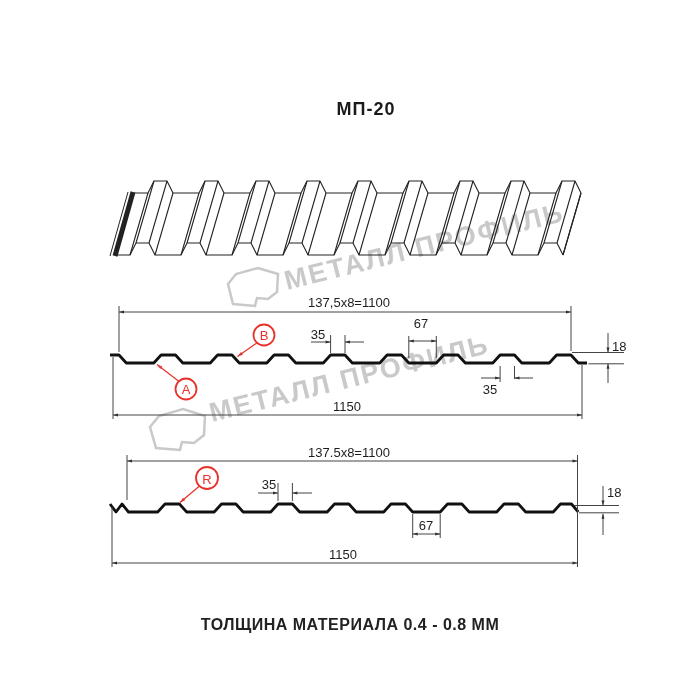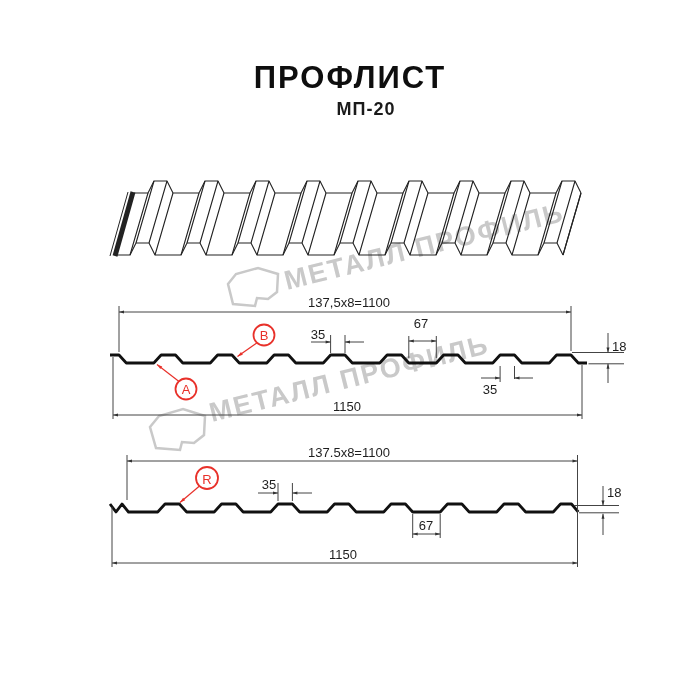--- a/index.html
+++ b/index.html
@@ -14,21 +14,20 @@
   svg{position:absolute;top:0;left:0;}
   .dimtxt{font-size:13px;fill:#1e1e1e;}
   .redtxt{font-size:13px;fill:#e8312a;}
   .wmtxt{font-size:27px;font-weight:bold;letter-spacing:2px;fill:#c9c9c9;}
 </style>
 </head>
 <body>
 
 <div class="stage">
 
-  <div class="title">ПРОФЛИСТ</div>
   <div class="subtitle">МП-20</div>
 
   <svg width="700" height="700" viewBox="0 0 700 700">
     <defs>
       <marker id="ma" viewBox="0 0 10 10" refX="10" refY="5" markerWidth="10" markerHeight="5" orient="auto-start-reverse">
         <path d="M0,2 L10,5 L0,8 Z" fill="#333"></path>
       </marker>
       <marker id="mr" viewBox="0 0 10 10" refX="10" refY="5" markerWidth="8" markerHeight="4.5" orient="auto-start-reverse">
         <path d="M0,2 L10,5 L0,8 Z" fill="#e8312a"></path>
       </marker>
@@ -114,13 +113,14 @@
       <text class="dimtxt" x="607" y="497">18</text>
 
       <g>
         <line x1="199.5" y1="486" x2="180" y2="502.5" stroke="#e8312a" stroke-width="1.2" marker-end="url(#mr)"></line>
         <circle cx="207" cy="478" r="11" fill="none" stroke="#e8312a" stroke-width="1.8"></circle>
         <text class="redtxt" x="207" y="483.5" text-anchor="middle">R</text>
       </g>
     </g>
   </svg>
 
+  <div class="footer">ТОЛЩИНА МАТЕРИАЛА 0.4 - 0.8 ММ</div>
 </div>
 
 </body></html>

